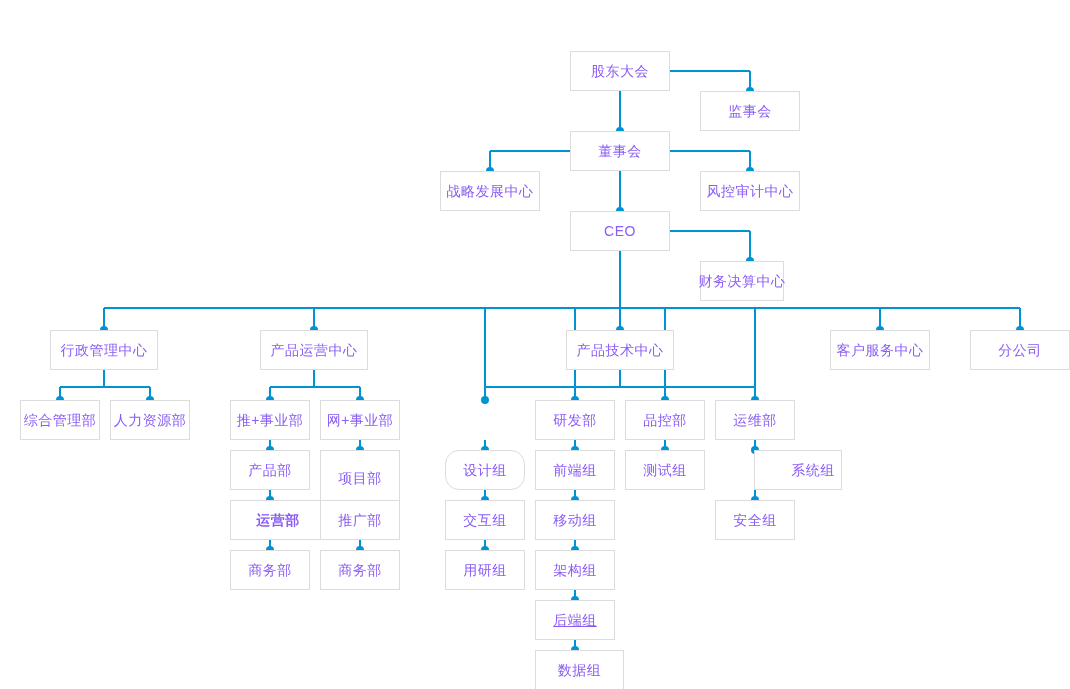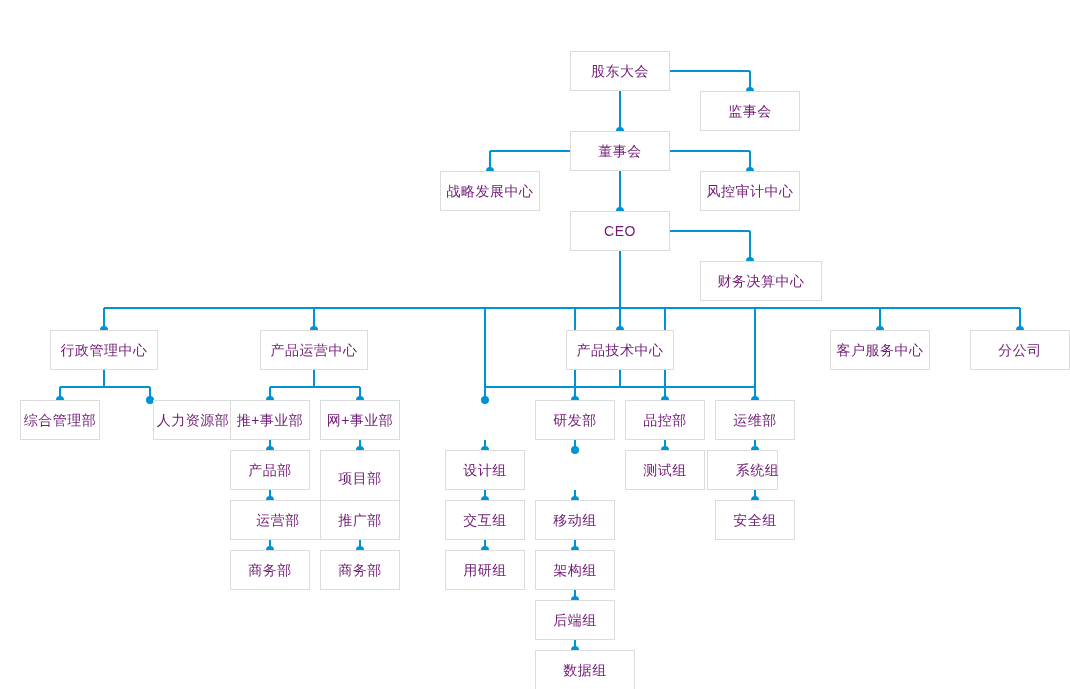--- a/index.html
+++ b/index.html
@@ -27,21 +27,21 @@
     height: 689px;
     pointer-events: none;
   }
   .node {
     position: absolute;
     border: 1px solid #dcdcdc;
     background: #ffffff;
     display: flex;
     align-items: center;
     justify-content: center;
-    color: #701a75;
+    color: #8b5cf6;
     font-size: 14px;
     line-height: 1;
     letter-spacing: 0.5px;
     white-space: nowrap;
     z-index: 2;
   }
   .node-label {
     display: block;
   }
 </style>
@@ -146,100 +146,103 @@
     </div>
     <div class="node" style="left: 440px; top: 171px; width: 100px; height: 40px;">
       <span class="node-label">战略发展中心</span>
     </div>
     <div class="node" style="left: 700px; top: 171px; width: 100px; height: 40px;">
       <span class="node-label">风控审计中心</span>
     </div>
     <div class="node" style="left: 570px; top: 211px; width: 100px; height: 40px;">
       <span class="node-label">CEO</span>
     </div>
-    <div class="node" style="left: 700px; top: 261px; width: 122px; height: 40px; text-align: center;">
+    <div class="node" style="left: 700px; top: 261px; width: 84px; height: 40px; text-align: center;">
       <span class="node-label">财务决算中心</span>
     </div>
     <div class="node" style="left: 50px; top: 330px; width: 108px; height: 40px;">
       <span class="node-label">行政管理中心</span>
     </div>
     <div class="node" style="left: 260px; top: 330px; width: 108px; height: 40px;">
       <span class="node-label">产品运营中心</span>
     </div>
     <div class="node" style="left: 566px; top: 330px; width: 108px; height: 40px;">
       <span class="node-label">产品技术中心</span>
     </div>
     <div class="node" style="left: 830px; top: 330px; width: 100px; height: 40px;">
       <span class="node-label">客户服务中心</span>
     </div>
     <div class="node" style="left: 970px; top: 330px; width: 100px; height: 40px;">
       <span class="node-label">分公司</span>
     </div>
     <div class="node" style="left: 20px; top: 400px; width: 80px; height: 40px;">
       <span class="node-label">综合管理部</span>
     </div>
-    <div class="node" style="left: 110px; top: 400px; width: 80px; height: 40px; margin-left: 43px;">
+    <div class="node" style="left: 110px; top: 400px; width: 80px; height: 40px;">
       <span class="node-label">人力资源部</span>
     </div>
     <div class="node" style="left: 230px; top: 400px; width: 80px; height: 40px;">
       <span class="node-label">推+事业部</span>
     </div>
     <div class="node" style="left: 230px; top: 450px; width: 80px; height: 40px;">
       <span class="node-label">产品部</span>
     </div>
-    <div class="node" style="left: 230px; top: 500px; width: 96px; height: 40px;">
+    <div class="node" style="left: 230px; top: 500px; width: 96px; height: 40px; font-weight: bold;">
       <span class="node-label">运营部</span>
     </div>
     <div class="node" style="left: 230px; top: 550px; width: 80px; height: 40px;">
       <span class="node-label">商务部</span>
     </div>
     <div class="node" style="left: 320px; top: 400px; width: 80px; height: 40px;">
       <span class="node-label">网+事业部</span>
     </div>
     <div class="node" style="left: 320px; top: 450px; width: 80px; height: 56px;">
       <span class="node-label">项目部</span>
     </div>
     <div class="node" style="left: 320px; top: 500px; width: 80px; height: 40px;">
       <span class="node-label">推广部</span>
     </div>
     <div class="node" style="left: 320px; top: 550px; width: 80px; height: 40px;">
       <span class="node-label">商务部</span>
     </div>
-    <div class="node" style="left: 445px; top: 450px; width: 80px; height: 40px;">
+    <div class="node" style="left: 445px; top: 450px; width: 80px; height: 40px; border-radius: 14px;">
       <span class="node-label">设计组</span>
     </div>
     <div class="node" style="left: 445px; top: 500px; width: 80px; height: 40px;">
       <span class="node-label">交互组</span>
     </div>
     <div class="node" style="left: 445px; top: 550px; width: 80px; height: 40px;">
       <span class="node-label">用研组</span>
     </div>
     <div class="node" style="left: 535px; top: 400px; width: 80px; height: 40px;">
       <span class="node-label">研发部</span>
     </div>
+    <div class="node" style="left: 535px; top: 450px; width: 80px; height: 40px;">
+      <span class="node-label">前端组</span>
+    </div>
     <div class="node" style="left: 535px; top: 500px; width: 80px; height: 40px; text-align: center;">
       <span class="node-label">移动组</span>
     </div>
     <div class="node" style="left: 535px; top: 550px; width: 80px; height: 40px;">
       <span class="node-label">架构组</span>
     </div>
-    <div class="node" style="left: 535px; top: 600px; width: 80px; height: 40px;">
+    <div class="node" style="left: 535px; top: 600px; width: 80px; height: 40px; text-decoration: underline;">
       <span class="node-label">后端组</span>
     </div>
-    <div class="node" style="left: 535px; top: 650px; width: 100px; height: 40px;">
+    <div class="node" style="left: 535px; top: 650px; width: 89px; height: 40px;">
       <span class="node-label">数据组</span>
     </div>
     <div class="node" style="left: 625px; top: 400px; width: 80px; height: 40px;">
       <span class="node-label">品控部</span>
     </div>
     <div class="node" style="left: 625px; top: 450px; width: 80px; height: 40px;">
       <span class="node-label">测试组</span>
     </div>
     <div class="node" style="left: 715px; top: 400px; width: 80px; height: 40px;">
       <span class="node-label">运维部</span>
     </div>
-    <div class="node" style="left: 707px; top: 450px; width: 71px; height: 40px; padding-left: 30px;">
+    <div class="node" style="left: 754px; top: 450px; width: 88px; height: 40px; padding-left: 30px;">
       <span class="node-label">系统组</span>
     </div>
     <div class="node" style="left: 715px; top: 500px; width: 80px; height: 40px;">
       <span class="node-label">安全组</span>
     </div>
   </div>
 
 </body></html>

